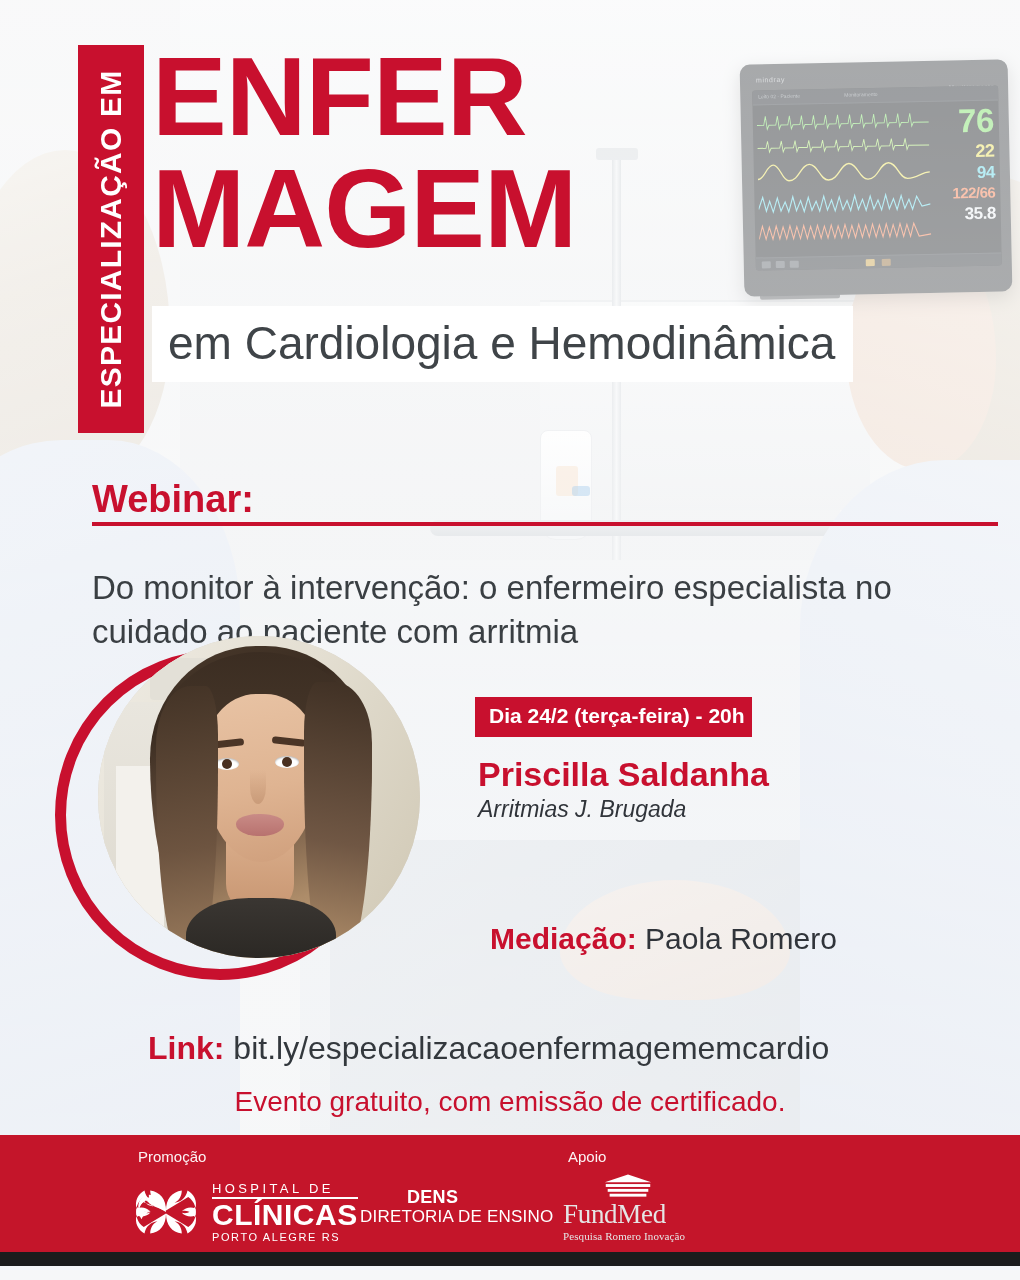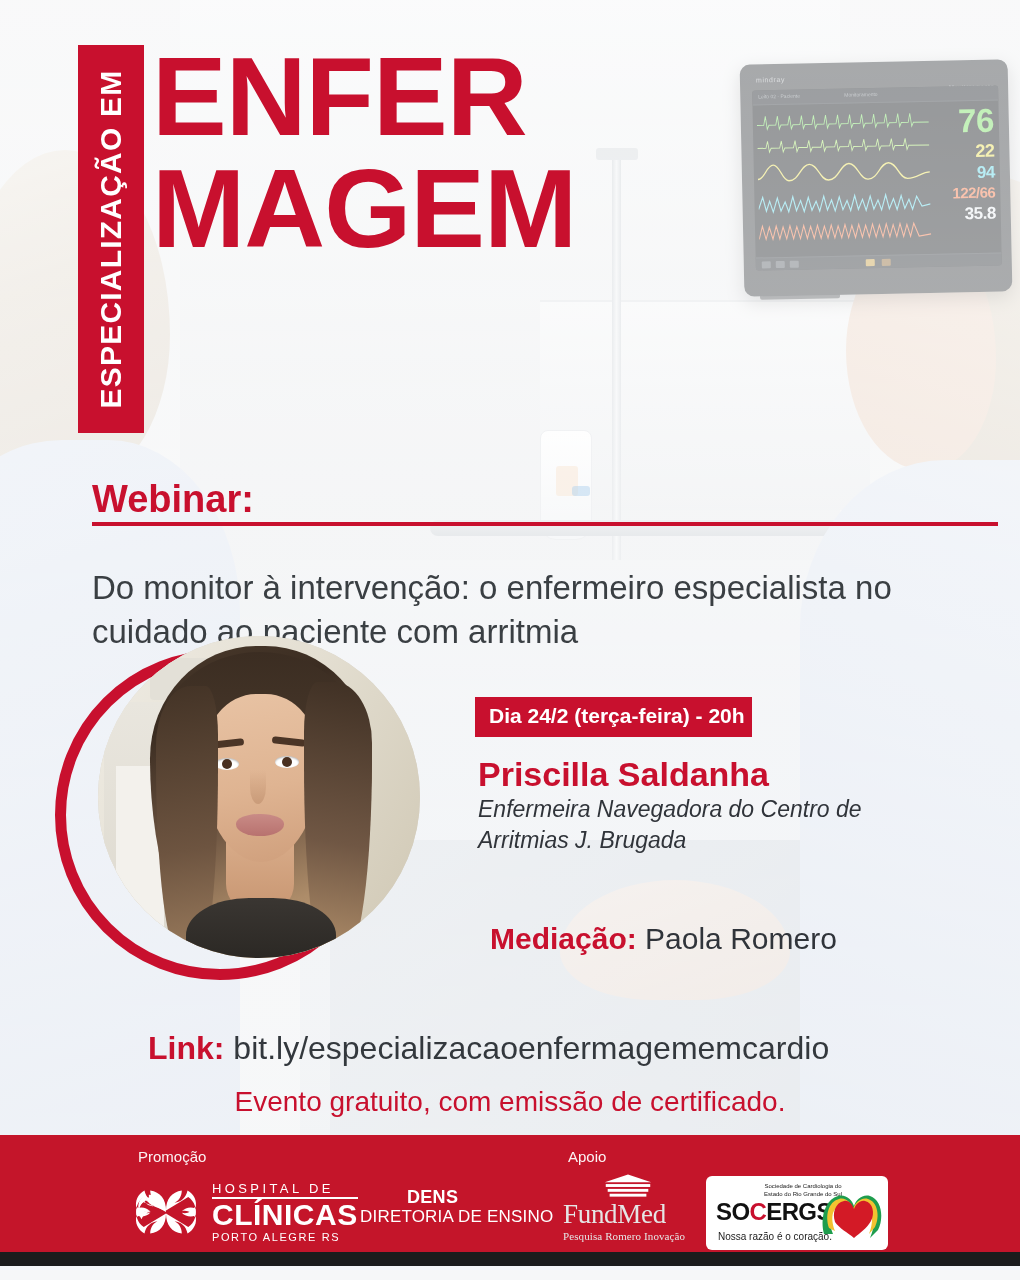--- a/index.html
+++ b/index.html
@@ -483,20 +483,21 @@
 
     <div class="ribbon">
       <span>ESPECIALIZAÇÃO EM</span>
     </div>
 
     <div class="title-main">
       <span>ENFER</span>
       <span class="l2">MAGEM</span>
     </div>
 
+    <div class="title-sub">em Cardiologia e Hemodinâmica</div>
 
     <div class="webinar-label">Webinar:</div>
     <div class="webinar-rule"></div>
     <div class="webinar-text">Do monitor à intervenção: o enfermeiro especialista no cuidado ao paciente com arritmia</div>
 
     <div class="portrait-ring"></div>
     <div class="portrait">
       <div class="pt-bg"></div>
       <div class="pt-doorL"></div>
       <div class="pt-doorL2"></div>
@@ -514,21 +515,20 @@
       <div class="pt-nose"></div>
       <div class="pt-lips"></div>
       <div class="pt-hairfrontL"></div>
       <div class="pt-hairfrontR"></div>
       <div class="pt-top"></div>
     </div>
 
     <div class="date-badge">Dia 24/2 (terça-feira) - 20h</div>
     <div class="speaker-name">Priscilla Saldanha</div>
     <div class="speaker-role">
-      <div>Enfermeira Navegadora do Centro de</div>
       <div>Arritmias J. Brugada</div>
     </div>
 
     <div class="mediacao">
       <b>Mediação:</b>
       <span>Paola Romero</span>
     </div>
 
     <div class="link-line">
       <b>Link:</b>
@@ -572,28 +572,18 @@
             <path d="M30 1 L54 9 L6 9 Z"></path>
             <rect x="7" y="11" width="46" height="3"></rect>
             <rect x="9" y="16" width="42" height="3"></rect>
             <rect x="11" y="21" width="38" height="3"></rect>
           </g>
         </svg>
         <div class="fm-name">FundMed</div>
         <div class="fm-tag">Pesquisa Romero Inovação</div>
       </div>
 
-      <div class="socergs">
-        <div class="soc-sub">Sociedade de Cardiologia do Estado do Rio Grande do Sul</div>
-        <div class="soc-name"><span>SO</span><i>C</i><span>ERGS</span></div>
-        <div class="soc-tag">Nossa razão é o coração.</div>
-        <svg class="soc-heart" viewBox="0 0 62 58">
-          <path d="M4 50 C0 36 4 16 18 12 C26 10 32 16 34 22 C36 16 42 10 50 12 C62 16 64 34 58 46 L50 54 C56 40 56 24 47 21 C40 19 36 27 35 33 L34 38 L32 33 C30 26 25 18 18 20 C9 23 8 38 13 50 Z" fill="#1f9d4d"></path>
-          <path d="M9 44 C5 32 8 18 19 15 C26 13 31 19 33 25 C35 19 41 13 48 15 C58 18 60 33 55 43 L49 50 C54 38 53 25 45 23 C39 21 35 28 34 34 L33 38 L31 34 C29 28 25 21 19 23 C11 25 11 37 15 47 Z" fill="#f2c230"></path>
-          <path d="M15 38 C12 29 15 19 24 17 C29 16 32 20 34 25 C36 20 40 16 45 17 C53 19 55 29 51 37 C47 44 40 49 34 54 C28 49 19 44 15 38 Z" fill="#D31A26"></path>
-        </svg>
-      </div>
 
       <div class="footer-strip"></div>
     </div>
 
   </div>
 </div>
 
 </body></html>

